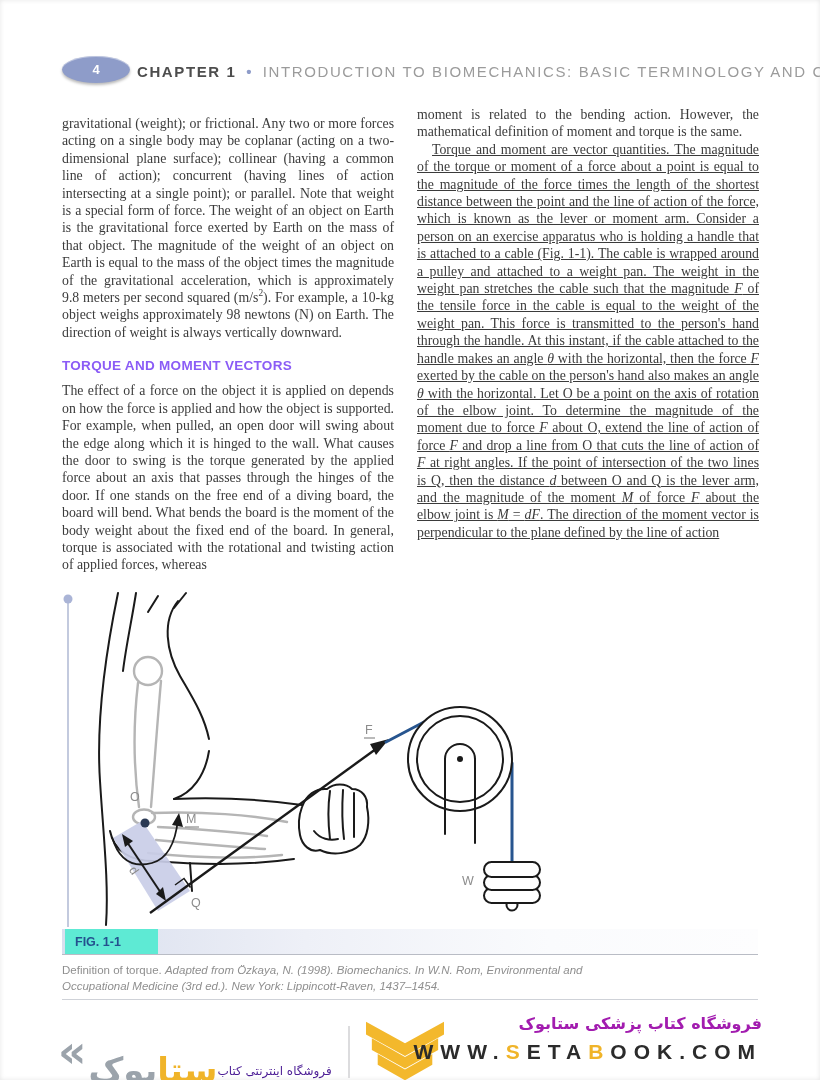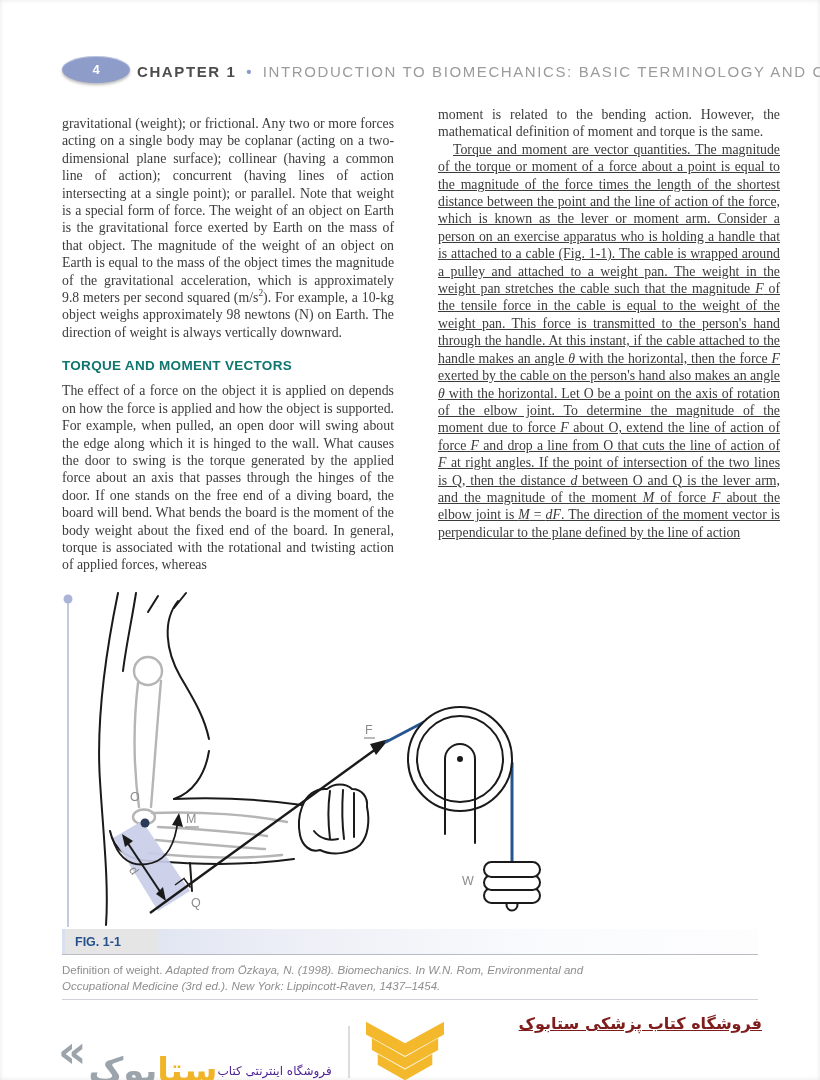--- a/index.html
+++ b/index.html
@@ -13,47 +13,47 @@
   .header-line{position:absolute;left:137px;top:63px;font-size:15px;letter-spacing:1.6px;
                color:#9b9b9b;white-space:nowrap;}
   .header-line .chap{color:#4d4d4d;font-weight:bold;}
   .header-line .sep{color:#8e9cc9;font-weight:bold;padding:0 4px;}
   
   .col{position:absolute;top:106px;}
   .col p{margin:0;font:13.8px/17.4px "Liberation Serif",serif;color:#3b3b3b;
          text-align:justify;hyphens:auto;-webkit-hyphens:auto;}
   .col p sup{font-size:68%;line-height:0;}
   #col-left{left:62px;width:332px;margin-top:9px;}
-  #col-right{left:438px;width:342px;}
+  #col-right{left:417px;width:342px;}
   .sec-head{margin:17px 0 9px 0;font:bold 13.5px "Liberation Sans",sans-serif;
-            color:#0f766e;letter-spacing:.3px;}
+            color:#8b5cf6;letter-spacing:.3px;}
   .indent{text-indent:15px;text-decoration:underline;}
   
   #figure-svg{position:absolute;left:62px;top:591px;}
   .fig-bar{position:absolute;left:62px;top:929px;width:696px;height:25px;
            background:linear-gradient(to right,#d9dfee 0%,#eef0f7 35%,#fafbfd 70%,#fdfdfe 100%);
            border-bottom:1px solid #b9bcc5;}
-  .fig-label{position:absolute;left:65px;top:929px;width:93px;height:25px;background:#e5e5e5;
+  .fig-label{position:absolute;left:65px;top:929px;width:93px;height:25px;background:#5eead4;
              color:#24508e;font:bold 12.5px "Liberation Sans",sans-serif;
              display:flex;align-items:center;padding-left:10px;box-sizing:border-box;}
   .caption{position:absolute;left:62px;top:963px;width:540px;
            font:11.5px/15.5px "Liberation Sans",sans-serif;color:#8f8f8f;}
   .caption .it{font-style:italic;}
   .rule2{position:absolute;left:62px;top:999px;width:696px;border-top:1px solid #cfd2d8;}
   
   .footer-left{position:absolute;left:58px;top:1016px;display:flex;align-items:center;}
   .logo-mark{font:bold 44px "DejaVu Sans",sans-serif;color:#9ba3ab;line-height:46px;margin-right:2px;}
   .logo-stack{display:flex;flex-direction:row;align-items:center;margin-top:36px;}
   .logo-word{direction:rtl;font:bold 34px "DejaVu Sans",sans-serif;line-height:36px;}
   .logo-word .gold-part{color:#f0b429;}
   .logo-word .gray-part{color:#9ba3ab;}
   .logo-sub{direction:rtl;font:12px "DejaVu Sans",sans-serif;color:#4c1d95;margin-top:2px;}
   .logo-divider{width:2px;height:52px;background:#dcdcde;margin:0 16px;}
   .footer-right{position:absolute;right:58px;top:1014px;text-align:right;}
-  .store-title{direction:rtl;font:bold 16px "DejaVu Sans",sans-serif;color:#7f1d1d;text-decoration:underline;}
+  .store-title{direction:rtl;font:bold 16px "DejaVu Sans",sans-serif;color:#a21caf;}
   .site-url{margin-top:7px;font:bold 21px "Liberation Sans",sans-serif;color:#2b2b2b;
             letter-spacing:7px;white-space:nowrap;}
   .site-url .gold{color:#f0b429;}
   
   .ln{stroke:#1a1a1a;fill:none;stroke-width:2;stroke-linecap:round;}
   .bone{stroke:#b5b5b5;fill:none;stroke-width:2.4;stroke-linecap:round;}
   .cable{stroke:#27558f;fill:none;stroke-width:3;stroke-linecap:round;}
   .figtext{font:12.5px "Liberation Sans",sans-serif;fill:#8c8c8c;}
 </style>
 </head>
@@ -166,21 +166,21 @@
     <text class="figtext" font-style="italic" x="68" y="284" transform="rotate(55 72 280)">d</text>
     <text class="figtext" x="129" y="316">Q</text>
     <text class="figtext" x="303" y="143">F</text>
     <line x1="302" y1="147" x2="313" y2="147" stroke="#8c8c8c" stroke-width="1.2"></line>
     <text class="figtext" x="400" y="294">W</text>
   </svg>
 
   <div class="fig-bar"></div>
   <div class="fig-label">FIG. 1-1</div>
   <div class="caption">
-    <span>Definition of weight. </span><span class="it">Adapted from Özkaya, N. (1998). Biomechanics. In W.N. Rom, Environmental and Occupational Medicine (3rd ed.). New York: Lippincott-Raven, 1437–1454.</span>
+    <span>Definition of torque. </span><span class="it">Adapted from Özkaya, N. (1998). Biomechanics. In W.N. Rom, Environmental and Occupational Medicine (3rd ed.). New York: Lippincott-Raven, 1437–1454.</span>
   </div>
   <div class="rule2"></div>
 
   <div class="footer-left">
     <span class="logo-mark">«</span>
     <div class="logo-stack">
       <div class="logo-word">
         <span class="gold-part">ستا</span><span class="gray-part">بوک</span>
       </div>
       <div class="logo-sub">فروشگاه اینترنتی کتاب</div>
@@ -188,15 +188,16 @@
     <div class="logo-divider"></div>
     <svg width="78" height="62" viewBox="0 0 80 62">
       <polygon points="0,0 40,22 80,0 80,13 40,35 0,13" fill="#f3b82c"></polygon>
       <polygon points="6,17 40,36 74,17 74,29 40,48 6,29" fill="#f3b82c"></polygon>
       <polygon points="12,33 40,49 68,33 68,44 40,60 12,44" fill="#f3b82c"></polygon>
     </svg>
   </div>
 
   <div class="footer-right">
     <div class="store-title">فروشگاه کتاب پزشکی ستابوک</div>
+    <div class="site-url">WWW.<span class="gold">S</span>ETA<span class="gold">B</span>OOK.COM</div>
   </div>
 
 </div>
 
 </body></html>

